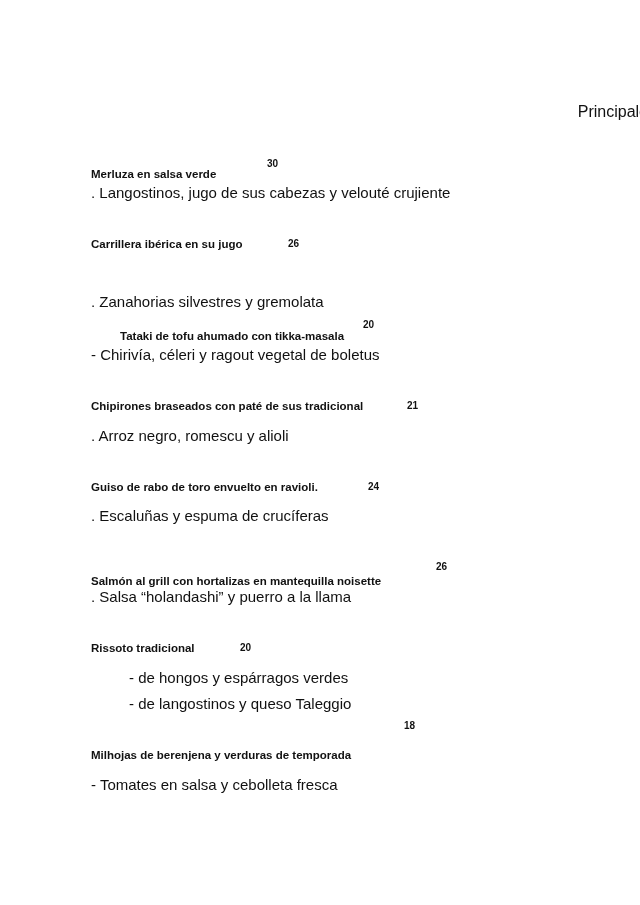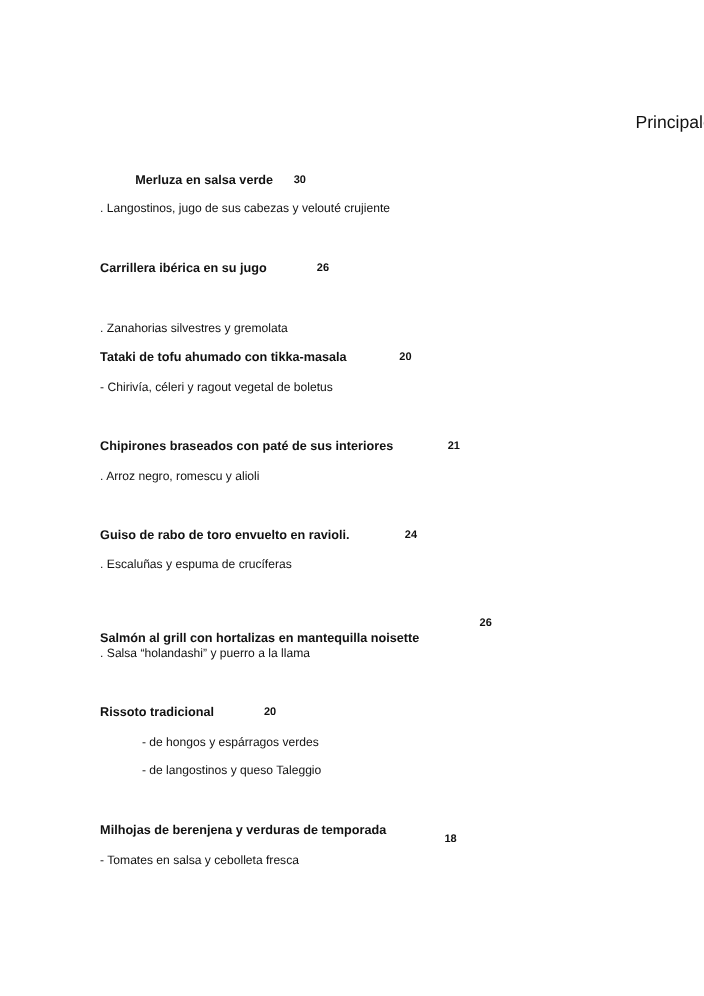--- a/index.html
+++ b/index.html
@@ -14,55 +14,55 @@
     }
     .title span { position: relative; left: 0; }
     .dish-name {
       position: absolute; left: 91px; font-size: 11.5px; font-weight: bold;
       white-space: nowrap;
     }
     .price {
       position: absolute; font-size: 10px; font-weight: bold;
     }
     .desc {
-      position: absolute; left: 91px; font-size: 11px; white-space: nowrap;
+      position: absolute; left: 91px; font-size: 15px; white-space: nowrap;
     }
     .desc.indent { left: 129px; }
   </style>
 </head>
 <body>
 
 <div>
   <div class="title" style="left:0;"><span style="left:0;">Principales</span></div>
 
-  <div class="dish-name" style="top:158px;margin-left:32px;">Merluza en salsa verde</div>
+  <div class="dish-name" style="top:168px;">Merluza en salsa verde</div>
   <div class="price" style="top:158px; left:267px;">30</div>
   <div class="desc" style="top:184px;">. Langostinos, jugo de sus cabezas y velouté crujiente</div>
 
   <div class="dish-name" style="top:238px;">Carrillera ibérica en su jugo</div>
   <div class="price" style="top:238px; left:288px;">26</div>
   <div class="desc" style="top:265px;margin-top:28px;">. Zanahorias silvestres y gremolata</div>
 
-  <div class="dish-name" style="top:319px;">Tataki de tofu ahumado con tikka-masala</div>
+  <div class="dish-name" style="top:330px;margin-left:29px;">Tataki de tofu ahumado con tikka-masala</div>
   <div class="price" style="top:319px; left:363px;">20</div>
   <div class="desc" style="top:346px;">- Chirivía, céleri y ragout vegetal de boletus</div>
 
-  <div class="dish-name" style="top:400px;">Chipirones braseados con paté de sus interiores</div>
+  <div class="dish-name" style="top:400px;">Chipirones braseados con paté de sus tradicional</div>
   <div class="price" style="top:400px; left:407px;">21</div>
   <div class="desc" style="top:427px;">. Arroz negro, romescu y alioli</div>
 
   <div class="dish-name" style="top:481px;">Guiso de rabo de toro envuelto en ravioli.</div>
   <div class="price" style="top:481px; left:368px;">24</div>
   <div class="desc" style="top:507px;">. Escaluñas y espuma de crucíferas</div>
 
   <div class="dish-name" style="top:575px;">Salmón al grill con hortalizas en mantequilla noisette</div>
   <div class="price" style="top:561px; left:436px;">26</div>
   <div class="desc" style="top:588px;">. Salsa “holandashi” y puerro a la llama</div>
 
   <div class="dish-name" style="top:642px;">Rissoto tradicional</div>
   <div class="price" style="top:642px; left:240px;">20</div>
   <div class="desc indent" style="top:669px;">- de hongos y espárragos verdes</div>
   <div class="desc indent" style="top:695px;text-align:center;">- de langostinos y queso Taleggio</div>
 
   <div class="dish-name" style="top:749px;">Milhojas de berenjena y verduras de temporada</div>
-  <div class="price" style="top:757px; left:404px;">18</div>
+  <div class="price" style="top:720px; left:404px;">18</div>
   <div class="desc" style="top:776px;">- Tomates en salsa y cebolleta fresca</div>
 </div>
 
 </body></html>

